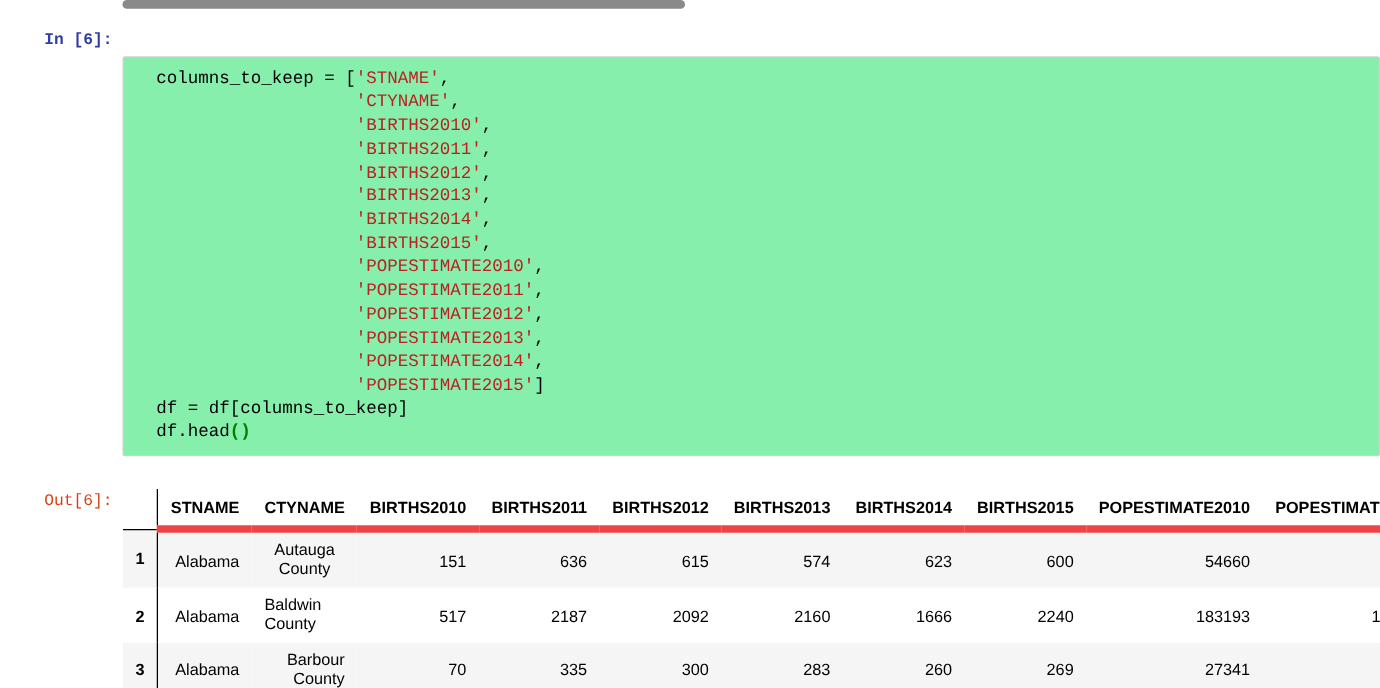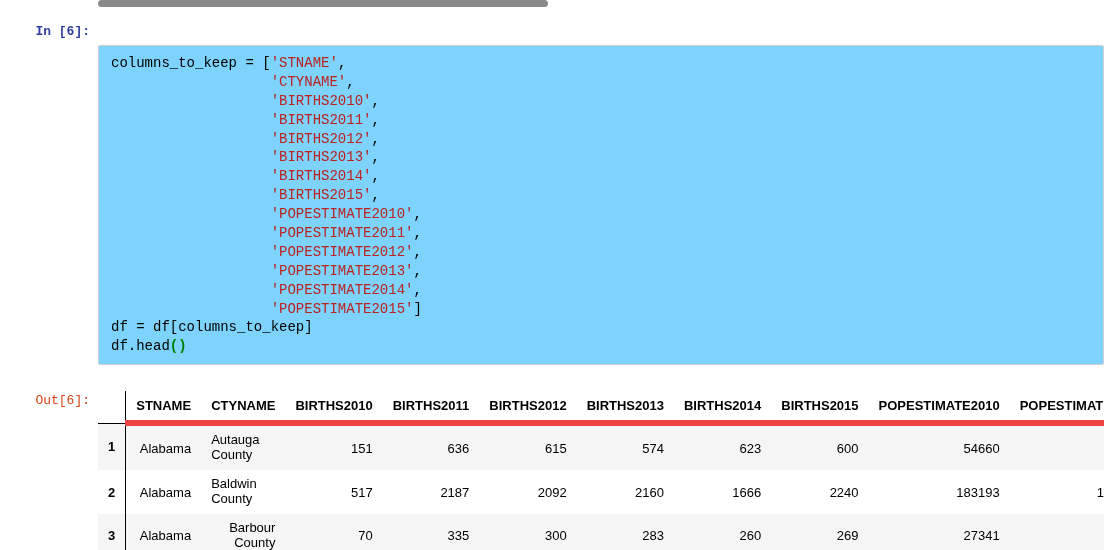--- a/index.html
+++ b/index.html
@@ -17,24 +17,24 @@
     width: 98px; min-width: 98px;
     text-align: right;
     padding: 6px 8px 0 0;
     font-family: Liberation Mono, monospace;
     font-size: 13px;
   }
   .in-prompt { color: #303F9F; font-weight: bold; }
   .out-prompt { color: #D84315; }
   .cell-body { flex: 1; min-width: 0; }
   .code-area {
-    background: #7dd3fc;
+    background: #86efac;
     border: 1px solid #CFCFCF;
     border-radius: 2px;
-    padding: 8px 12px;
+    padding: 8px 26px;
     font-family: Menlo, Monaco, "Courier New", monospace;
     font-size: 14px;
     line-height: 1.35;
     white-space: pre;
     overflow: auto;
     margin-top: 27px;
   }
   .tok-id { color: #000; }
   .tok-op { color: #000; }
   .tok-str { color: #BA2121; }
@@ -139,21 +139,21 @@
             <th>POPESTIMATE2010</th>
             <th>POPESTIMATE2011</th>
 
           </tr>
         </thead>
         <tbody>
           <tr>
             <th>1</th>
             <td>Alabama</td>
             <td>
-                <div style="text-align:left;line-height:1.15">Autauga<br>County</div>
+                <div style="text-align:center;line-height:1.15">Autauga<br>County</div>
               </td>
             <td>151</td>
             <td>636</td>
             <td>615</td>
             <td>574</td>
             <td>623</td>
             <td>600</td>
             <td>54660</td>
             <td>55253</td>
 

